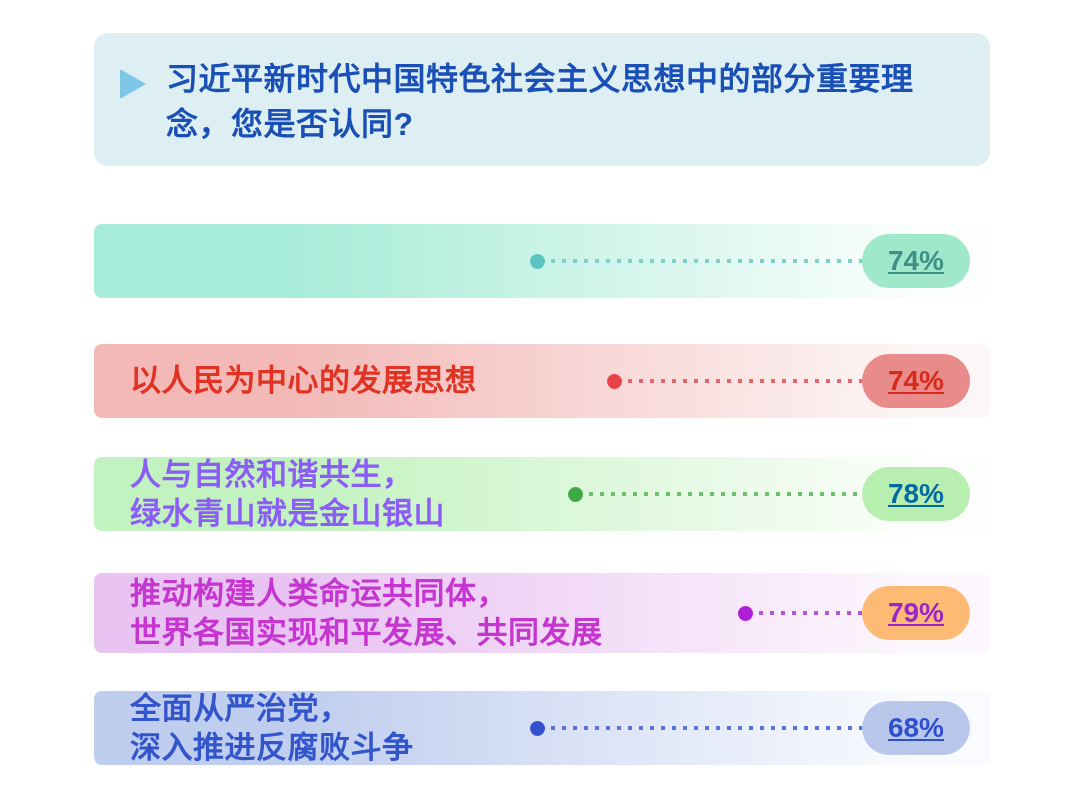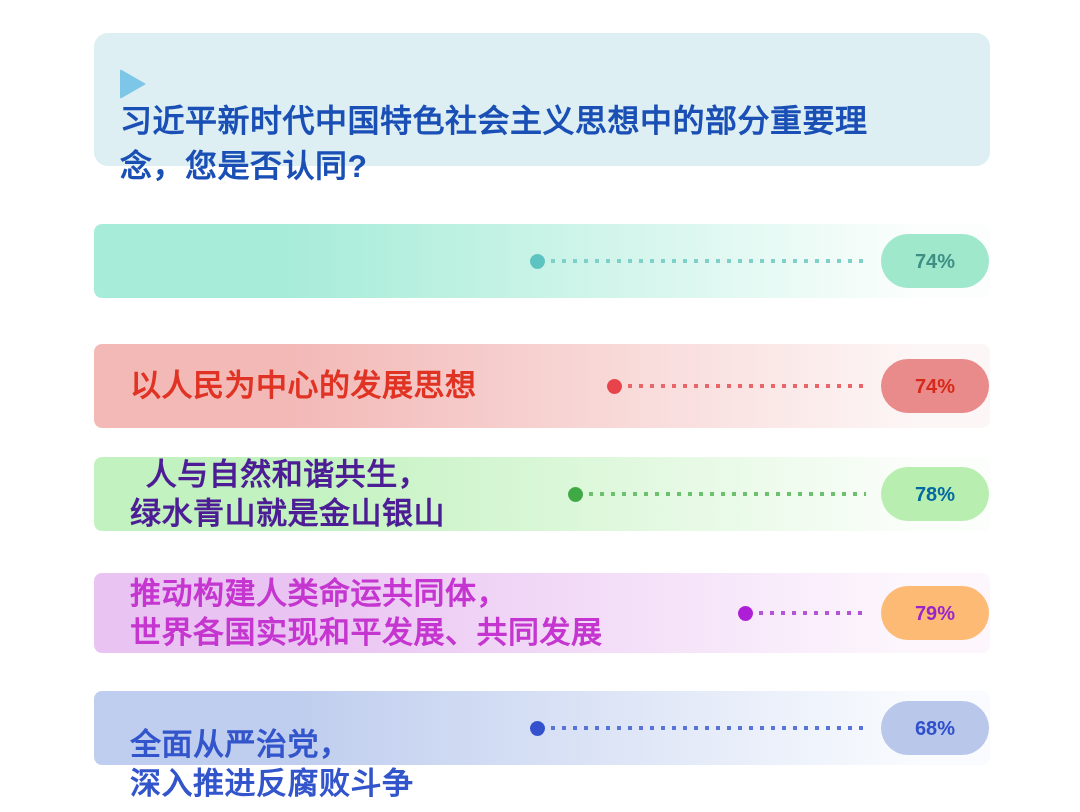--- a/index.html
+++ b/index.html
@@ -29,21 +29,20 @@
     left: 94px;
     top: 33px;
     width: 896px;
     height: 133px;
     background: #ddeff2;
     border-radius: 14px;
     display: flex;
     align-items: flex-start;
     box-sizing: border-box;
     padding: 24px 26px 0 26px;
-    flex-direction: column;
   }
 
   .play-triangle {
     flex: 0 0 auto;
     width: 0;
     height: 0;
     border-left: 26px solid #7ec6e8;
     border-top: 15px solid transparent;
     border-bottom: 15px solid transparent;
     margin-top: 12px;
@@ -121,30 +120,31 @@
     height: 4px;
     flex: 1 1 auto;
     margin-left: 6px;
     margin-right: 2px;
   }
 
   .pct-badge {
     position: absolute;
     top: 50%;
     transform: translateY(-50%);
-    right: 1px;
+    right: 20px;
     width: 108px;
     height: 54px;
     border-radius: 27px;
     display: flex;
     align-items: center;
     justify-content: center;
-    font-size: 20px;
+    font-size: 28px;
     font-weight: bold;
     z-index: 4;
+    text-decoration: underline;
   }
 </style>
 </head>
 <body>
 
 <div class="page">
 
   <div class="header-card">
     <div class="play-triangle"></div>
     <div class="header-title">习近平新时代中国特色社会主义思想中的部分重要理念，您是否认同?</div>
@@ -152,52 +152,52 @@
 
   <div class="rows" id="rows-container">
       <div class="row" style="top: 224px; height: 74px;">
         <div class="row-bg" style="background: linear-gradient(to right, rgb(167, 236, 216) 0%, rgb(167, 236, 216) 22%, rgb(251, 254, 253) 92%, rgb(251, 254, 253) 100%);"></div>
         <div class="connector" style="left: 436px; right: 122px;">
           <div class="conn-dot" style="background: rgb(92, 195, 192);"></div>
           <div class="conn-line" style="background: repeating-linear-gradient(to right, rgb(127, 208, 201) 0px, rgb(127, 208, 201) 4px, transparent 4px, transparent 11px);"></div>
         </div>
         <div class="pct-badge" style="background: rgb(159, 232, 203); color: rgb(63, 143, 133);">74%</div>
       </div>
-      <div class="row" style="top: 344px; height: 84px;">
+      <div class="row" style="top: 344px; height: 74px;">
         <div class="row-bg" style="background: linear-gradient(to right, rgb(242, 185, 183) 0%, rgb(242, 185, 183) 22%, rgb(253, 246, 246) 92%, rgb(253, 246, 246) 100%);"></div>
         <div class="row-label" style="color: rgb(224, 51, 35);">以人民为中心的发展思想</div>
         <div class="connector" style="left: 513px; right: 122px;">
           <div class="conn-dot" style="background: rgb(232, 66, 74);"></div>
           <div class="conn-line" style="background: repeating-linear-gradient(to right, rgb(232, 102, 106) 0px, rgb(232, 102, 106) 4px, transparent 4px, transparent 11px);"></div>
         </div>
         <div class="pct-badge" style="background: rgb(232, 139, 138); color: rgb(215, 41, 27);">74%</div>
       </div>
       <div class="row" style="top: 457px; height: 74px;">
         <div class="row-bg" style="background: linear-gradient(to right, rgb(194, 242, 191) 0%, rgb(194, 242, 191) 22%, rgb(251, 254, 250) 92%, rgb(251, 254, 250) 100%);"></div>
-        <div class="row-label" style="color: #4c1d95; text-align: center;">人与自然和谐共生，
+        <div class="row-label" style="color: #8b5cf6;">人与自然和谐共生，
 绿水青山就是金山银山</div>
         <div class="connector" style="left: 474px; right: 122px;">
           <div class="conn-dot" style="background: rgb(63, 170, 69);"></div>
           <div class="conn-line" style="background: repeating-linear-gradient(to right, rgb(109, 192, 109) 0px, rgb(109, 192, 109) 4px, transparent 4px, transparent 11px);"></div>
         </div>
         <div class="pct-badge" style="background: rgb(184, 238, 176); color: #0369a1;">78%</div>
       </div>
       <div class="row" style="top: 573px; height: 80px;">
         <div class="row-bg" style="background: linear-gradient(to right, rgb(233, 195, 242) 0%, rgb(233, 195, 242) 22%, rgb(253, 247, 253) 92%, rgb(253, 247, 253) 100%);"></div>
         <div class="row-label" style="color: rgb(197, 53, 208);">推动构建人类命运共同体，
 世界各国实现和平发展、共同发展</div>
         <div class="connector" style="left: 644px; right: 122px;">
           <div class="conn-dot" style="background: rgb(174, 30, 214);"></div>
           <div class="conn-line" style="background: repeating-linear-gradient(to right, rgb(179, 85, 214) 0px, rgb(179, 85, 214) 4px, transparent 4px, transparent 11px);"></div>
         </div>
         <div class="pct-badge" style="background: #fdba74; color: rgb(154, 38, 201);">79%</div>
       </div>
       <div class="row" style="top: 691px; height: 74px;">
         <div class="row-bg" style="background: linear-gradient(to right, rgb(191, 205, 238) 0%, rgb(191, 205, 238) 22%, rgb(249, 251, 254) 92%, rgb(249, 251, 254) 100%);"></div>
-        <div class="row-label" style="color: rgb(51, 85, 204); margin-top: 36px;">全面从严治党，
+        <div class="row-label" style="color: rgb(51, 85, 204);">全面从严治党，
 深入推进反腐败斗争</div>
         <div class="connector" style="left: 436px; right: 122px;">
           <div class="conn-dot" style="background: rgb(52, 80, 204);"></div>
           <div class="conn-line" style="background: repeating-linear-gradient(to right, rgb(90, 115, 214) 0px, rgb(90, 115, 214) 4px, transparent 4px, transparent 11px);"></div>
         </div>
         <div class="pct-badge" style="background: rgb(185, 199, 234); color: rgb(47, 80, 204);">68%</div>
       </div>
     </div>
 
 </div>

